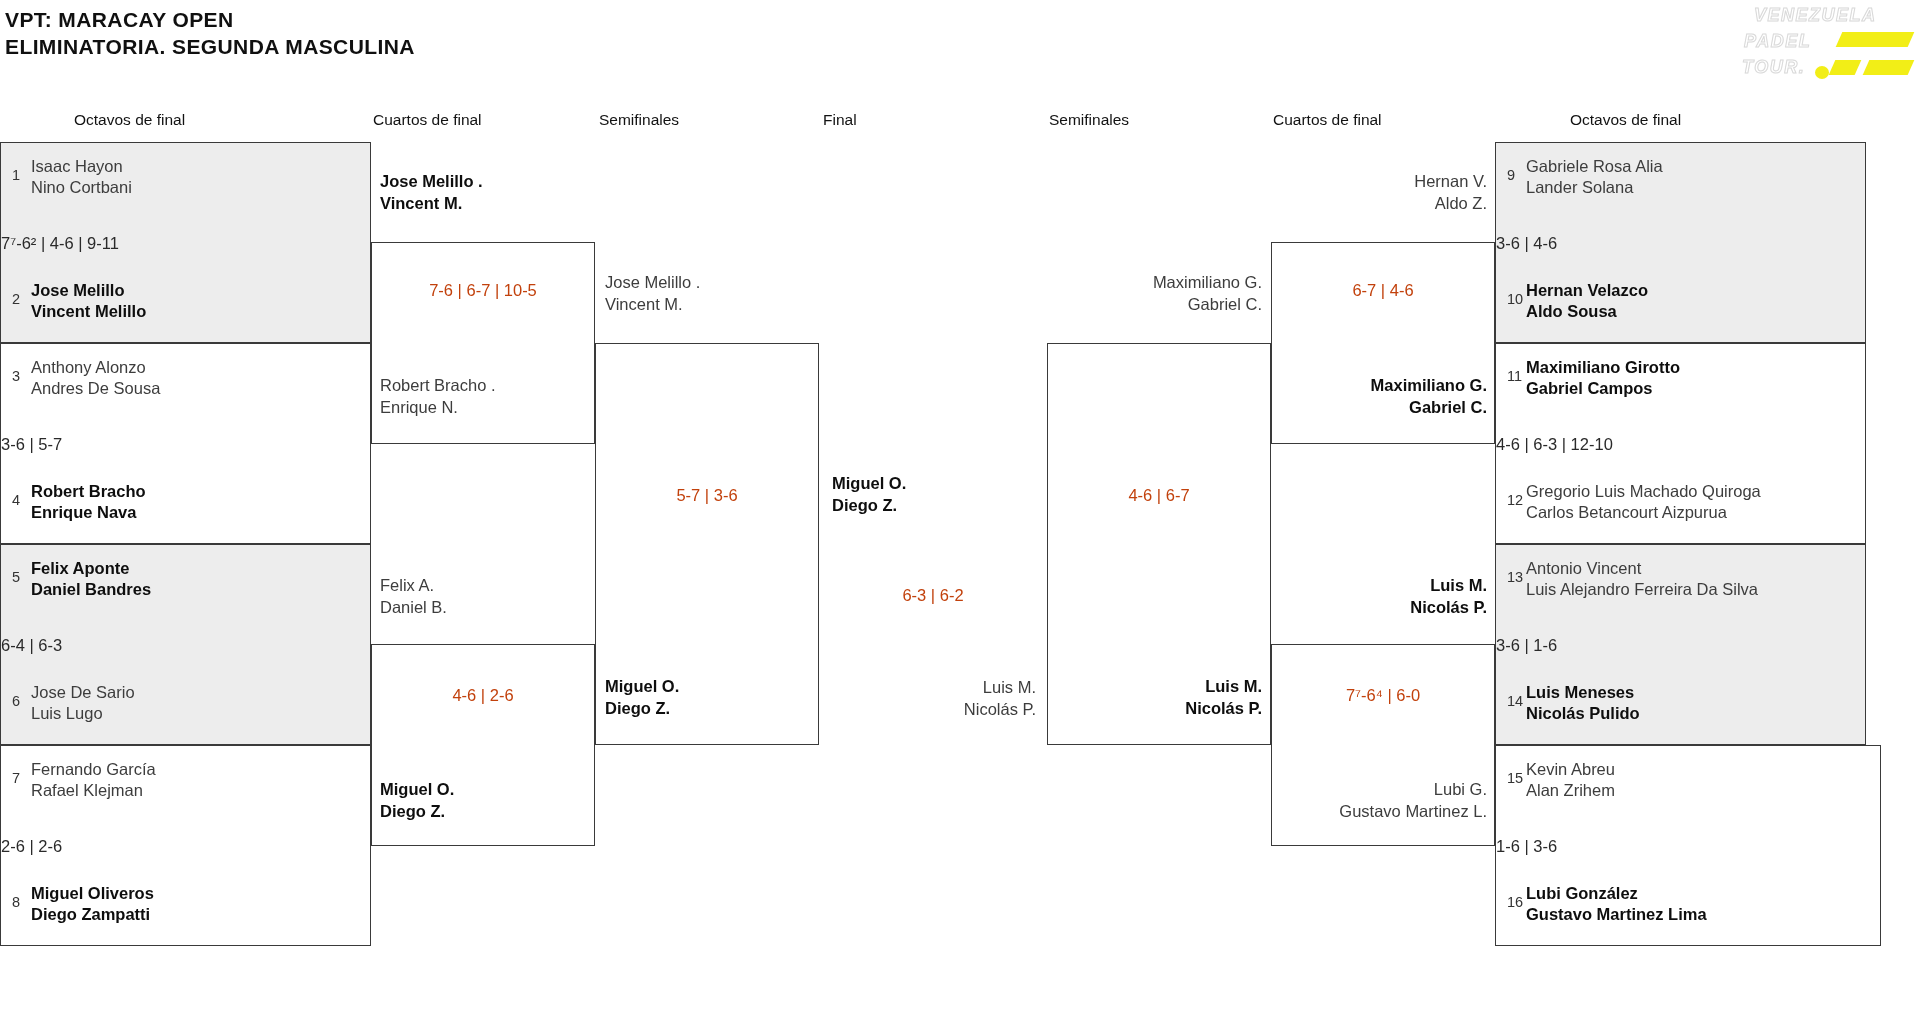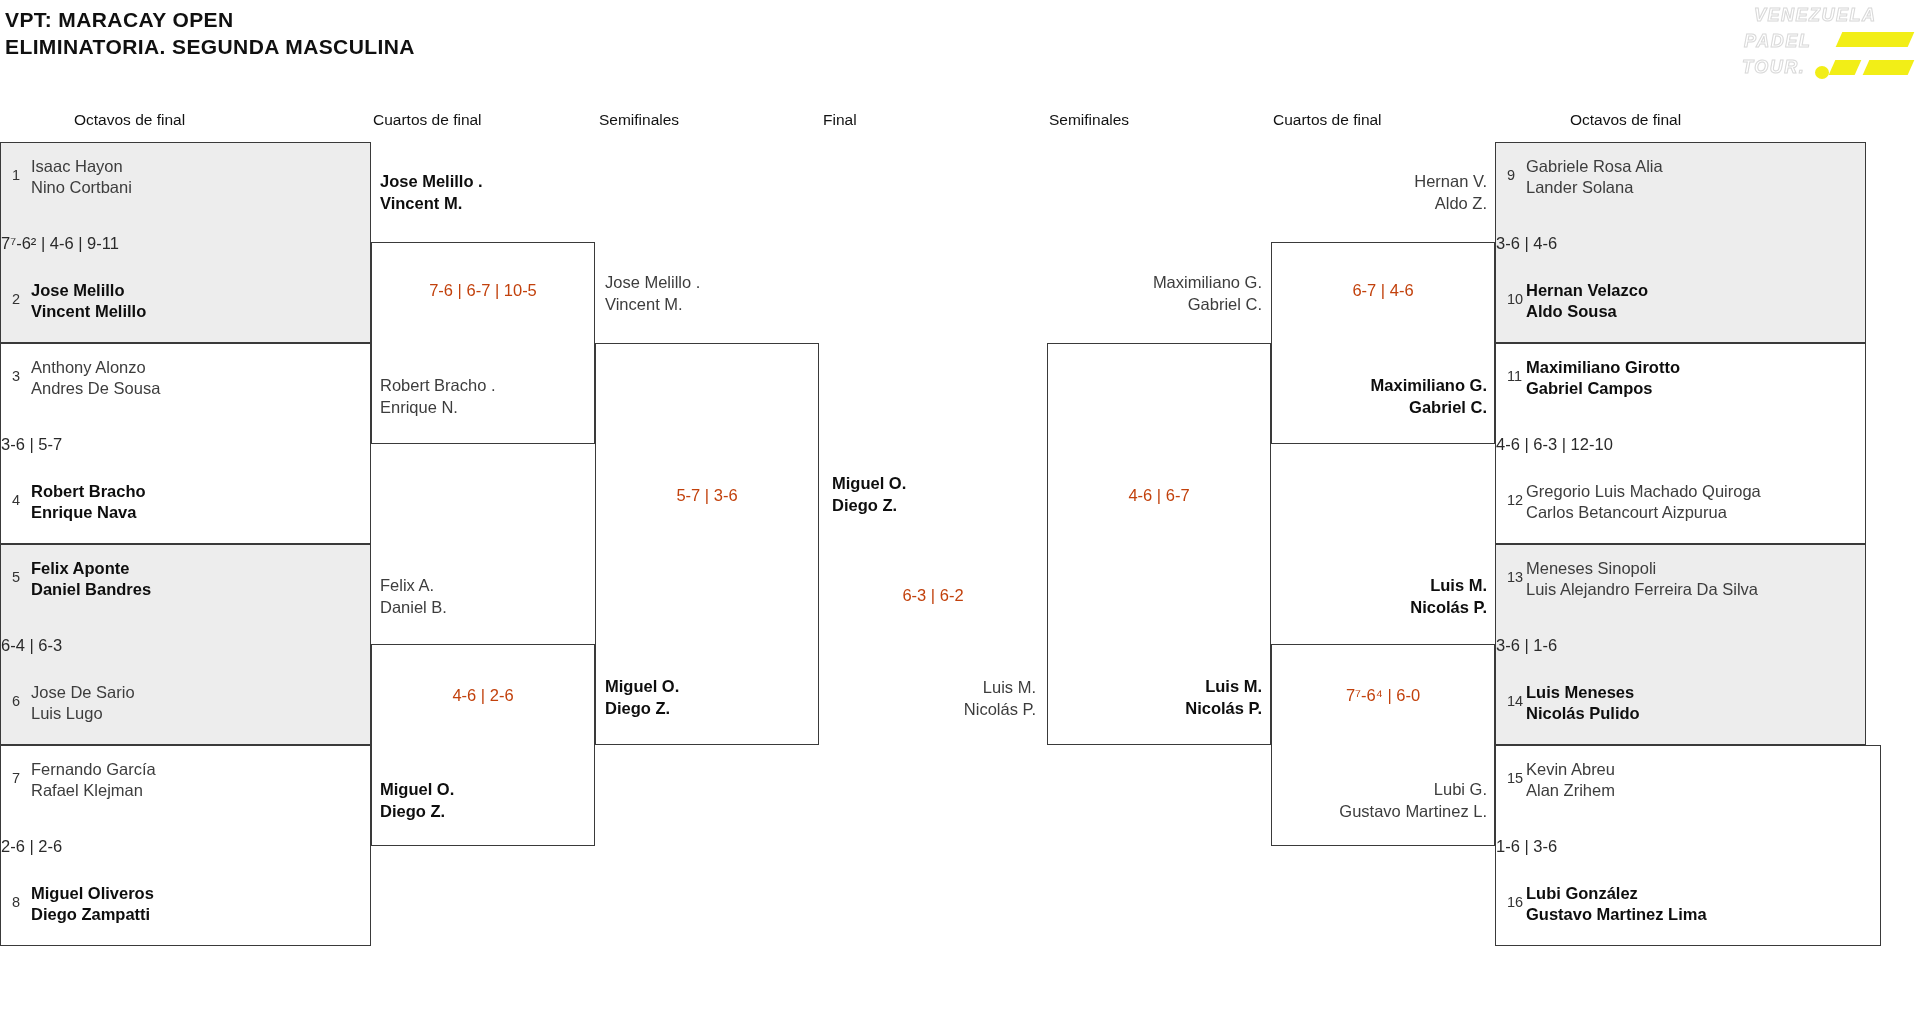--- a/index.html
+++ b/index.html
@@ -136,21 +136,21 @@
     <div class="seed s-bot">12</div>
     <div class="team t-bot">
       <div>Gregorio Luis Machado Quiroga</div>
       <div>Carlos Betancourt Aizpurua</div>
     </div>
   </div>
 
   <div class="box shaded" style="left:1495px;top:544px;width:371px;height:201px">
     <div class="seed s-top">13</div>
     <div class="team t-top">
-      <div>Meneses Sinopoli</div>
+      <div>Antonio Vincent</div>
       <div>Luis Alejandro Ferreira Da Silva</div>
     </div>
     <div class="score">3-6 | 1-6</div>
     <div class="seed s-bot">14</div>
     <div class="team t-bot win">
       <div>Luis Meneses</div>
       <div>Nicolás Pulido</div>
     </div>
   </div>
 

